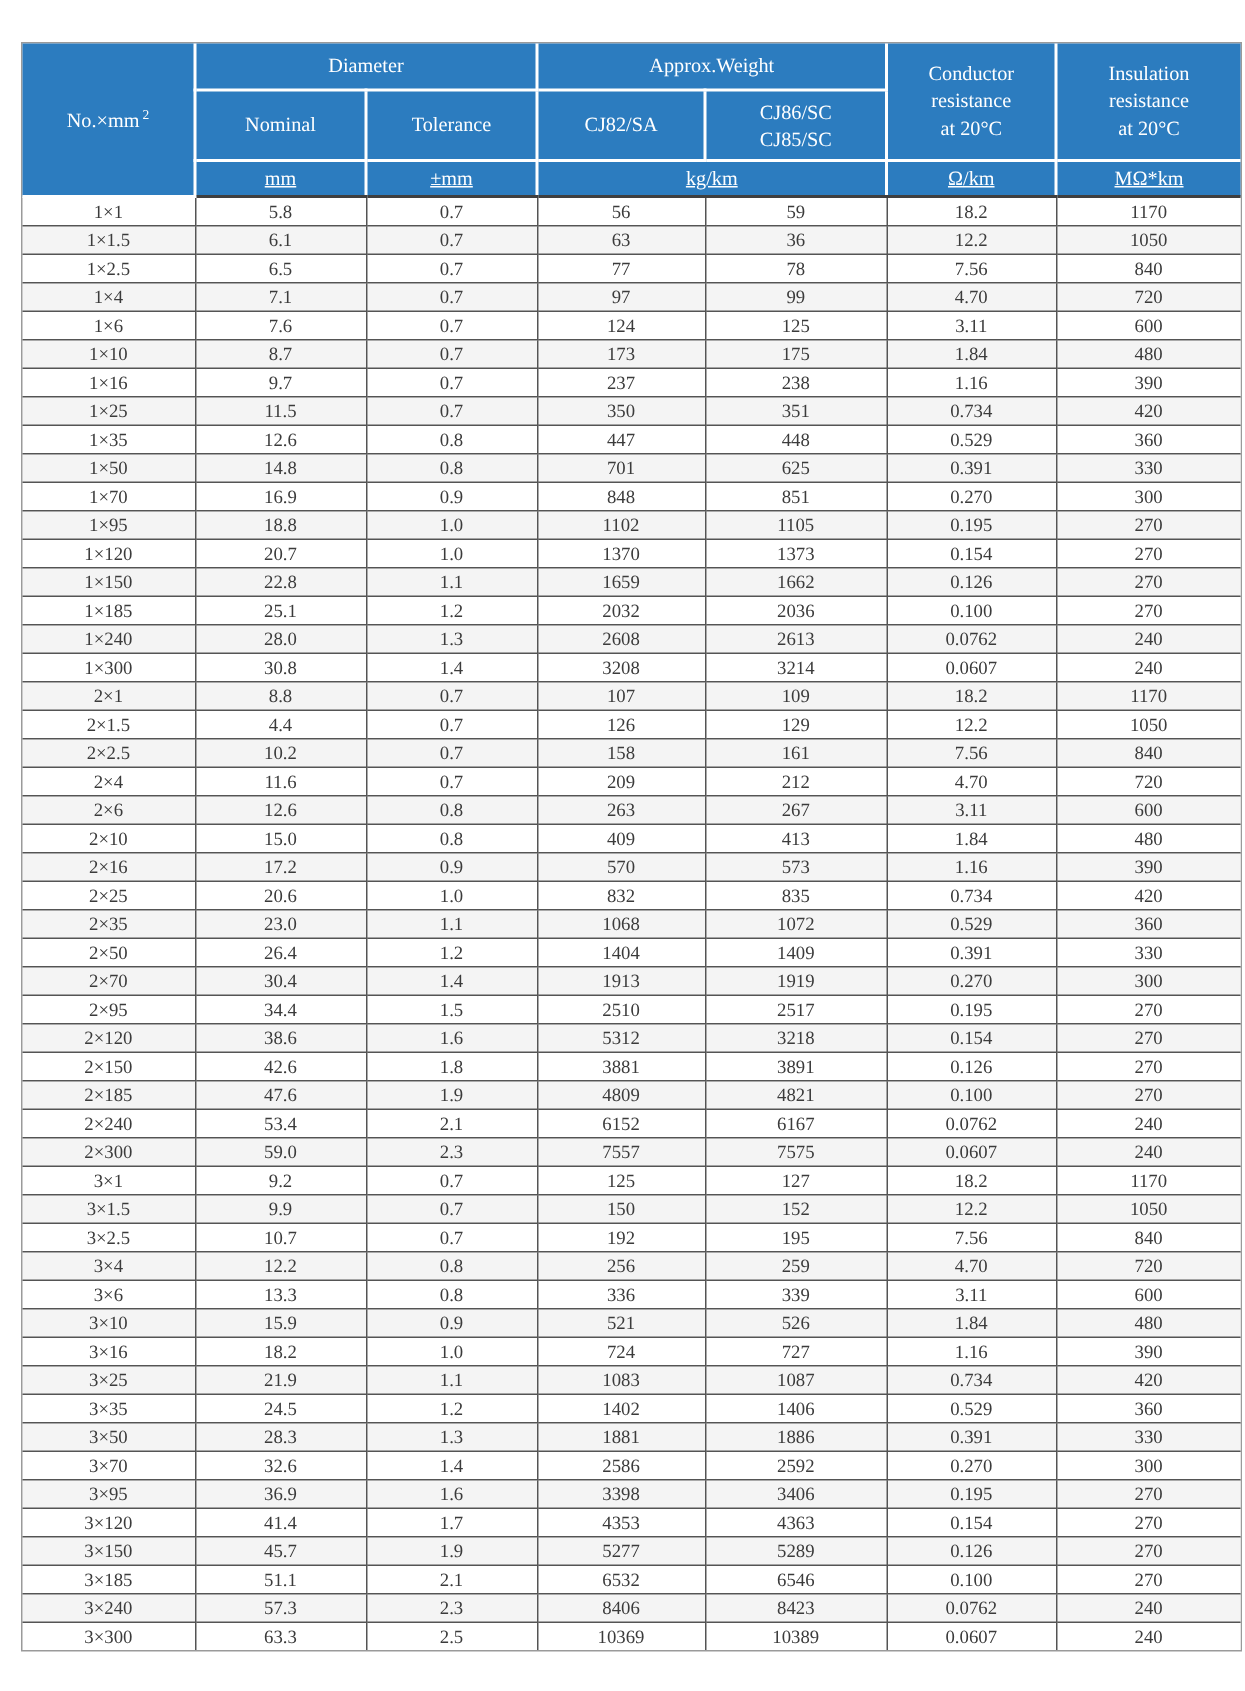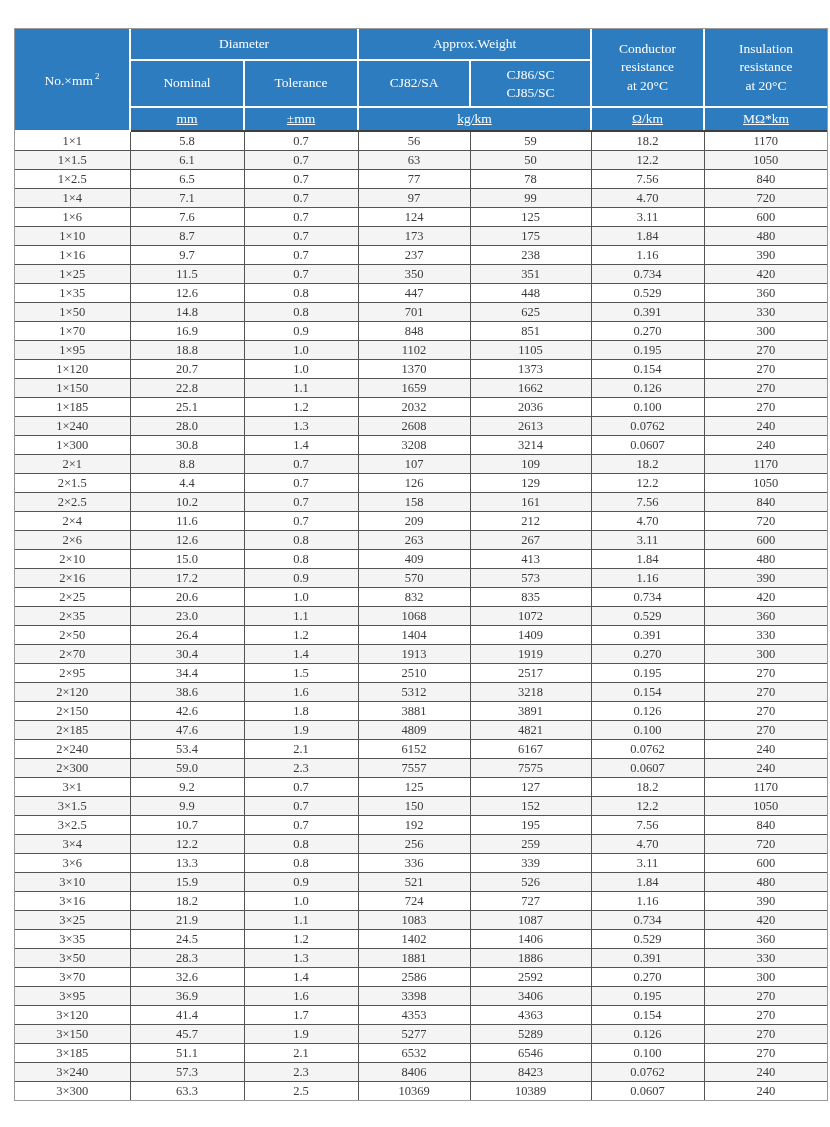--- a/index.html
+++ b/index.html
@@ -117,21 +117,21 @@
           <td>56</td>
           <td>59</td>
           <td>18.2</td>
           <td>1170</td>
         </tr>
         <tr>
           <td>1×1.5</td>
           <td>6.1</td>
           <td>0.7</td>
           <td>63</td>
-          <td>50</td>
+          <td>36</td>
           <td>12.2</td>
           <td>1050</td>
         </tr>
         <tr>
           <td>1×2.5</td>
           <td>6.5</td>
           <td>0.7</td>
           <td>77</td>
           <td>78</td>
           <td>7.56</td>

